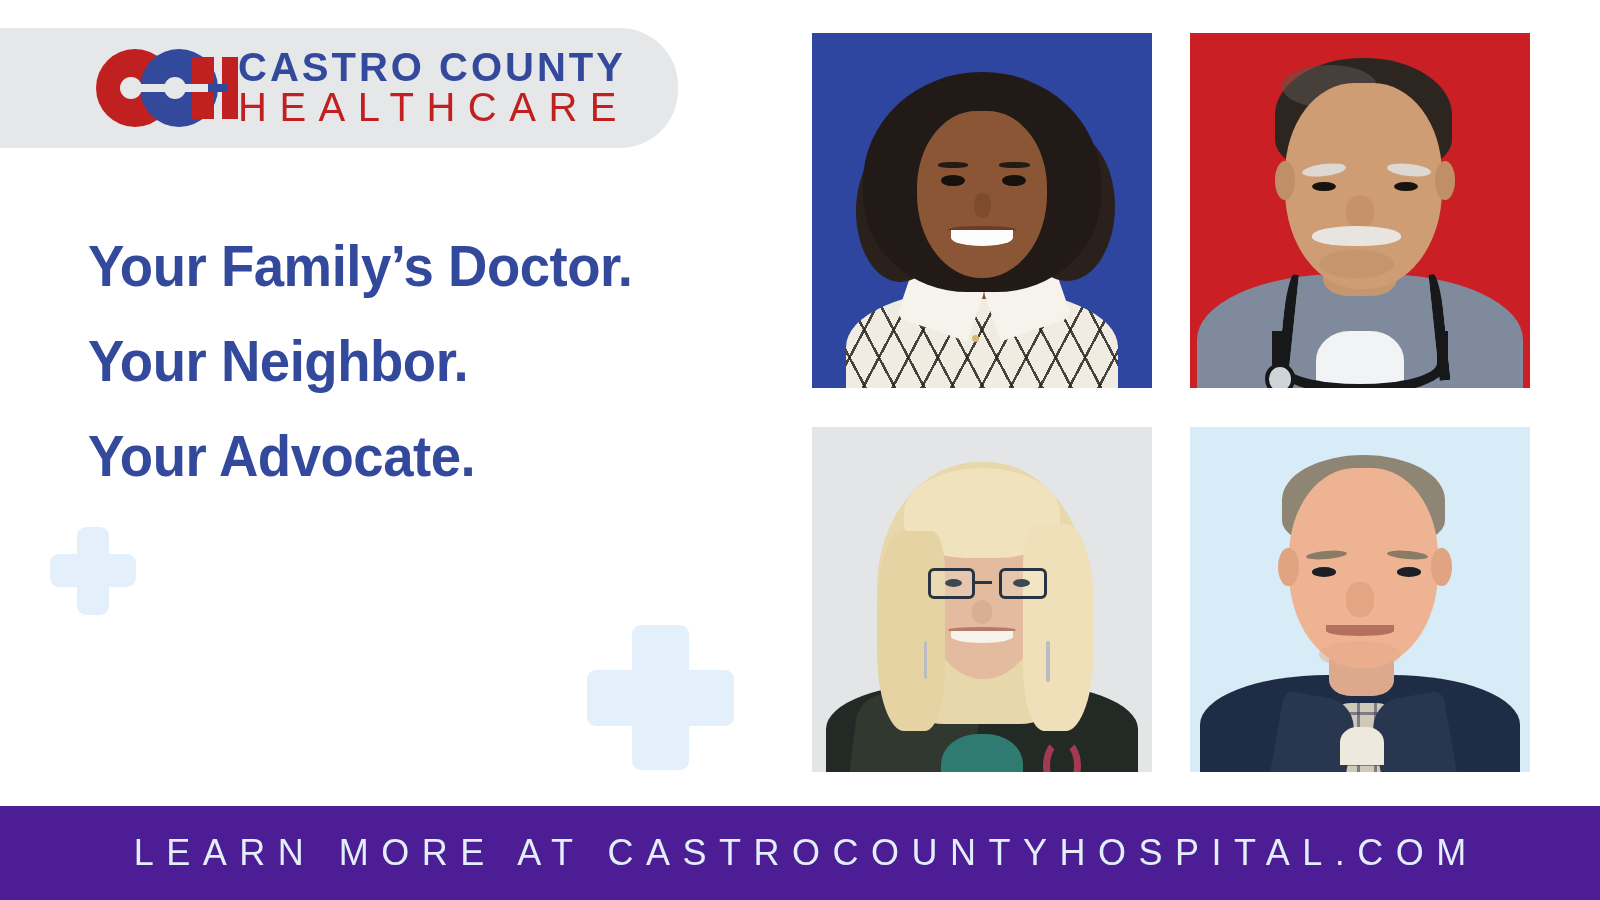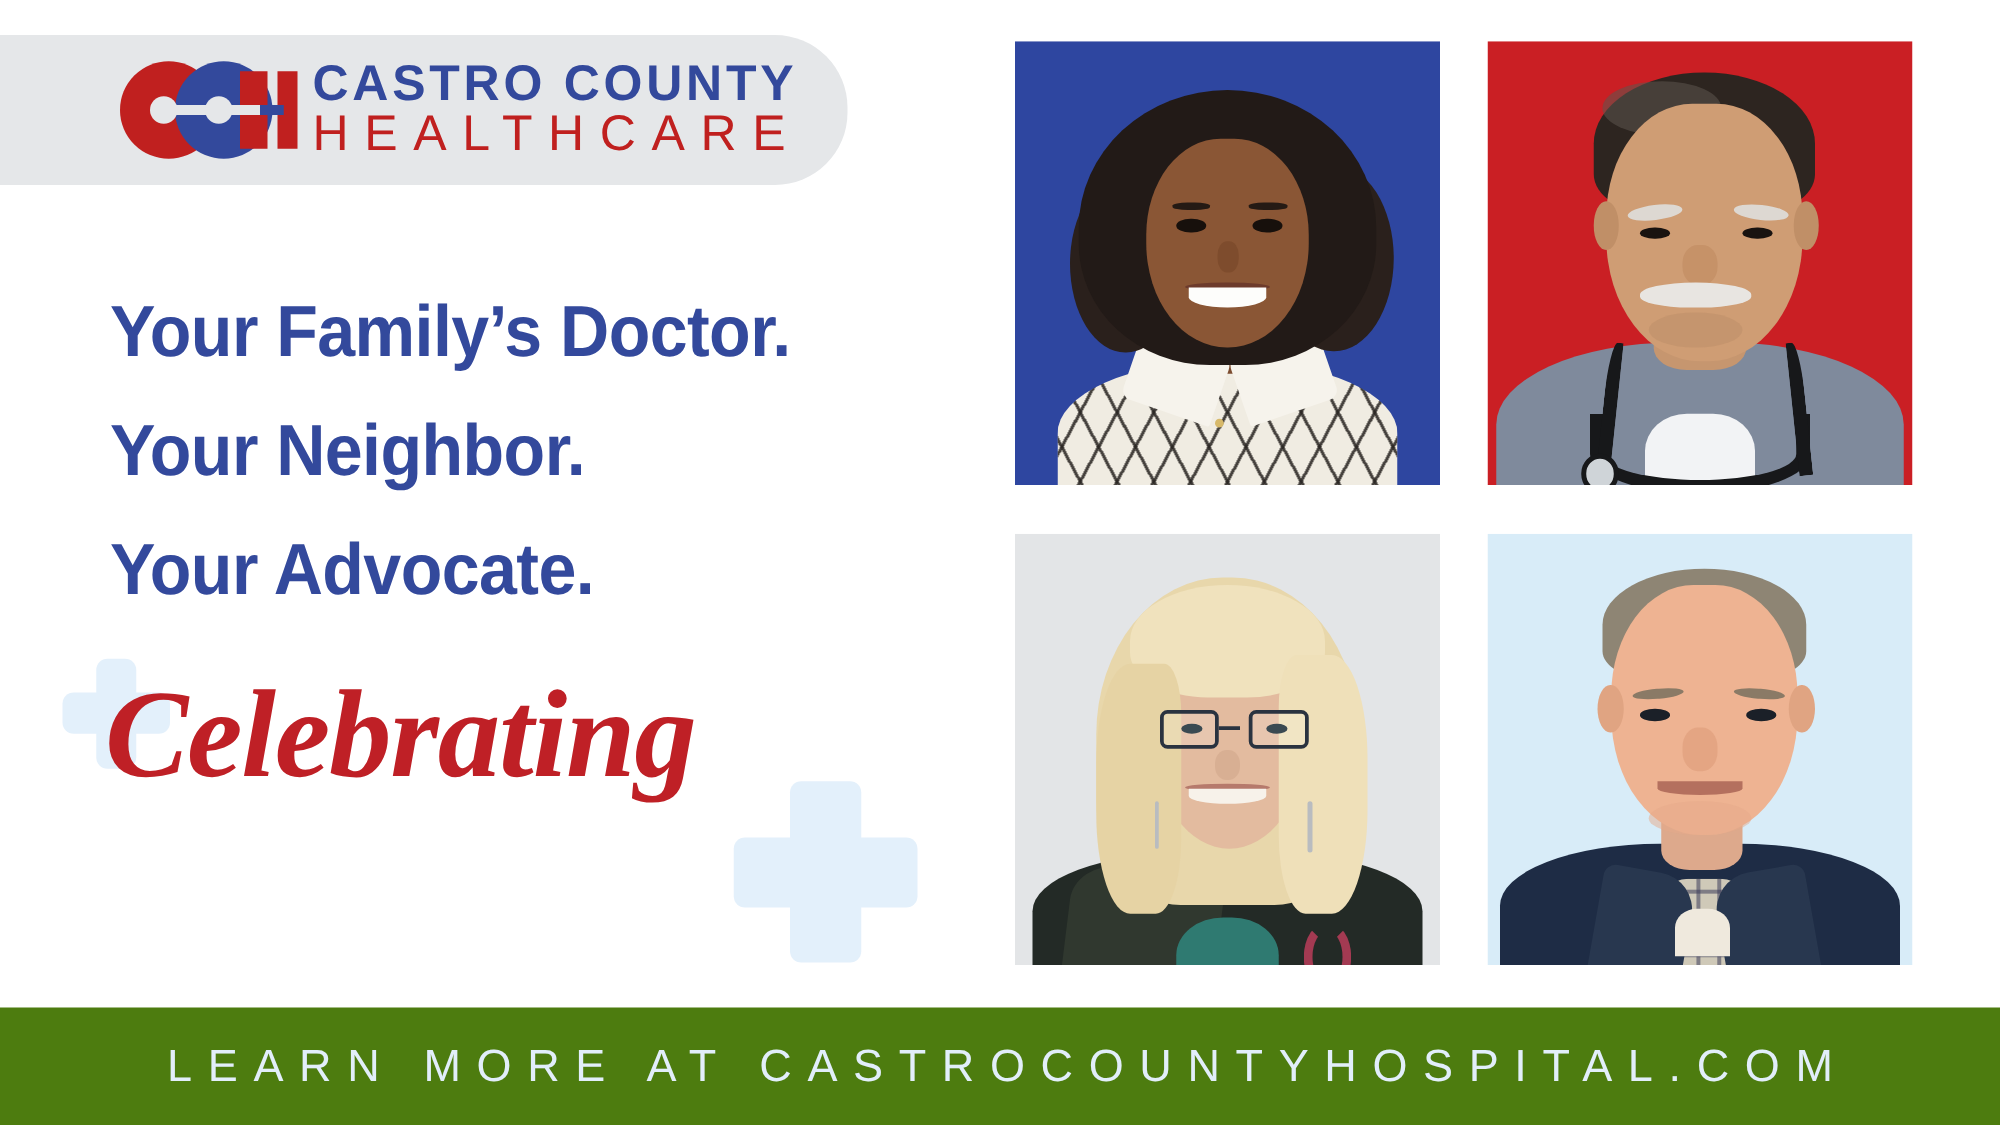--- a/index.html
+++ b/index.html
@@ -40,21 +40,21 @@
   }
   .lm-slot.s1{ left:34px; width:60px; }
   .lm-slot.s2{ left:78px; width:52px; }
   .lm-slot-blue{
     position:absolute; left:112px; top:35px; width:19px; height:8px; background:#33499c;
   }
   .lm-bar{ position:absolute; background:#c0201f; }
   .lm-bar.left{  left:96px;  top:8px; width:22px; height:62px; }
   .lm-bar.right{ left:126px; top:8px; width:16px; height:62px; }
 
-  .logo-words{ margin-left:12px; }
+  .logo-words{ margin-left:0; }
   .logo-line1{
     font-size:40px; font-weight:700; color:#33499c;
     letter-spacing:3.0px; line-height:0.98; white-space:nowrap;
   }
   .logo-line2{
     font-size:40px; font-weight:400; color:#c0201f;
     letter-spacing:12.5px; line-height:1.02; white-space:nowrap;
   }
 
   
@@ -222,21 +222,21 @@
   .p4 .browR{ right:30%; top:36%; width:12%; height:2.4%; background:#8a7a66; border-radius:50%; transform:rotate(5deg); }
   .p4 .eyeL{ left:36%; top:40.6%; width:7%; height:2.8%; background:#1b2028; border-radius:50%; }
   .p4 .eyeR{ right:32%; top:40.6%; width:7%; height:2.8%; background:#1b2028; border-radius:50%; }
   .p4 .nose{ left:46%; top:45%; width:8%; height:10%; background:#e0a07d; border-radius:45%; opacity:.7; }
   .p4 .smile{ left:40%; top:57.5%; width:20%; height:3%; background:#b4705e; border-radius:0 0 50% 50%; }
   .p4 .chin{ left:38%; top:62%; width:24%; height:8%; background:#e5a98a; border-radius:50%; opacity:.5; }
 
   
   .banner{
     position:absolute; left:0; top:806px; width:1600px; height:94px;
-    background:#4d7c0f; display:flex; align-items:center; justify-content:center;
+    background:#4c1d95; display:flex; align-items:center; justify-content:center;
   }
   .banner-text{
     color:#e2eefa; font-size:36px; font-weight:400;
     letter-spacing:12.5px; text-indent:12.5px; white-space:nowrap;
   }
 </style>
 </head>
 <body>
 
 <div id="canvas">
@@ -273,21 +273,20 @@
       <i class="h"></i>
   </div>
 
   <div class="headline">
     <div>Your Family’s Doctor.</div>
     <div>Your Neighbor.</div>
     <div>Your Advocate.</div>
   </div>
 
   <div class="celebrate">
-    <div>Celebrating</div>
   </div>
 
   <div class="photo-grid">
 
     <div class="photo p1">
       <div class="bg"></div>
       <span class="pf patgrid"></span>
       <span class="pf neck"></span>
       <span class="pf collarL"></span>
       <span class="pf collarR"></span>

